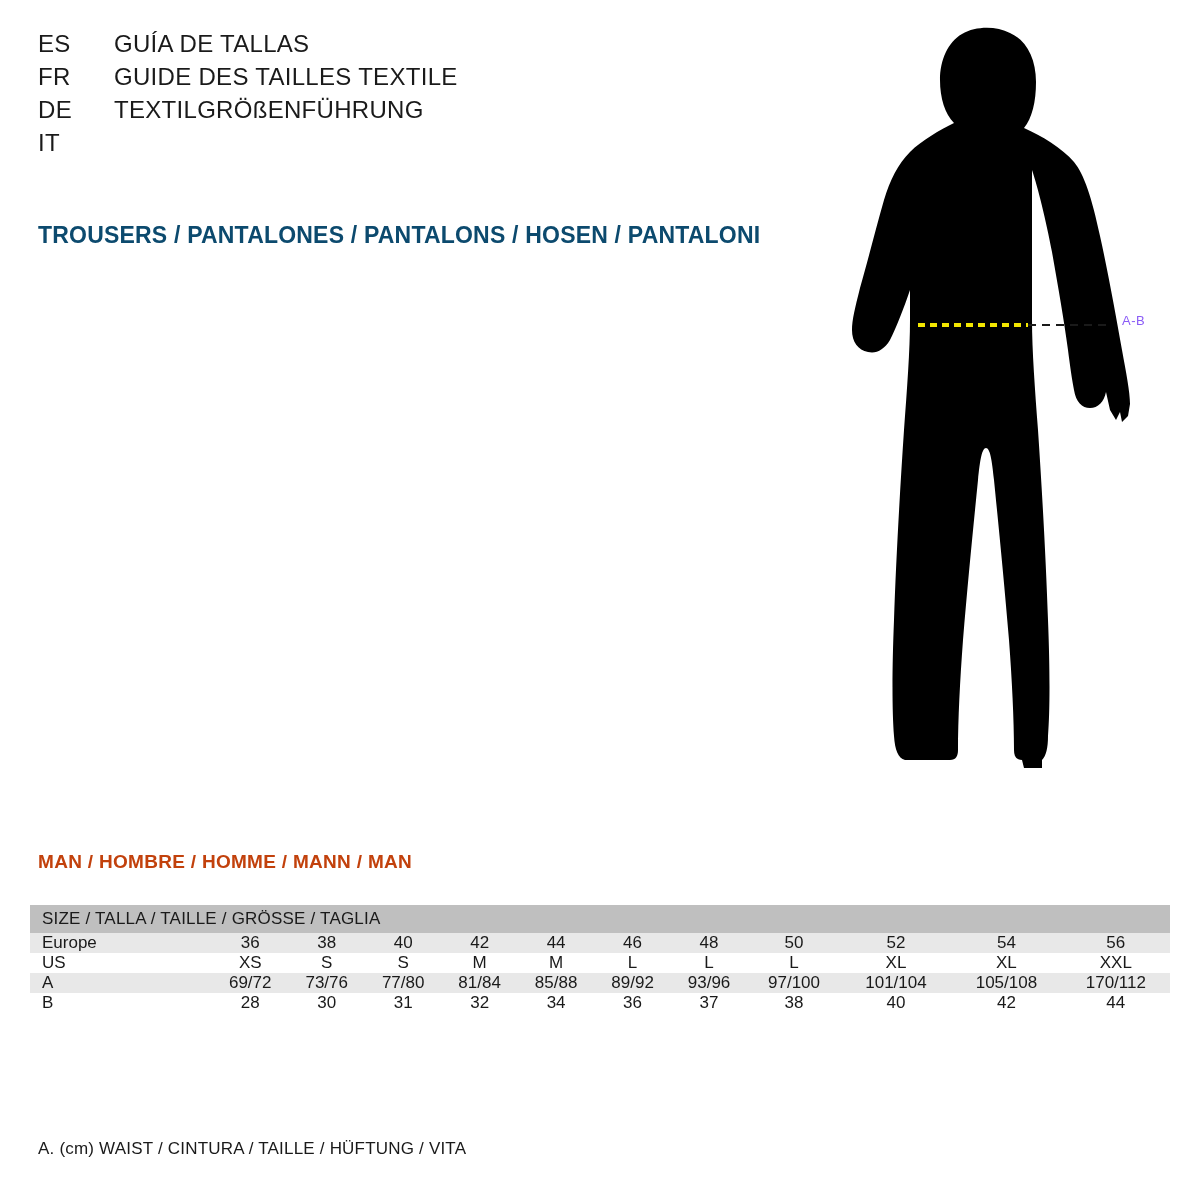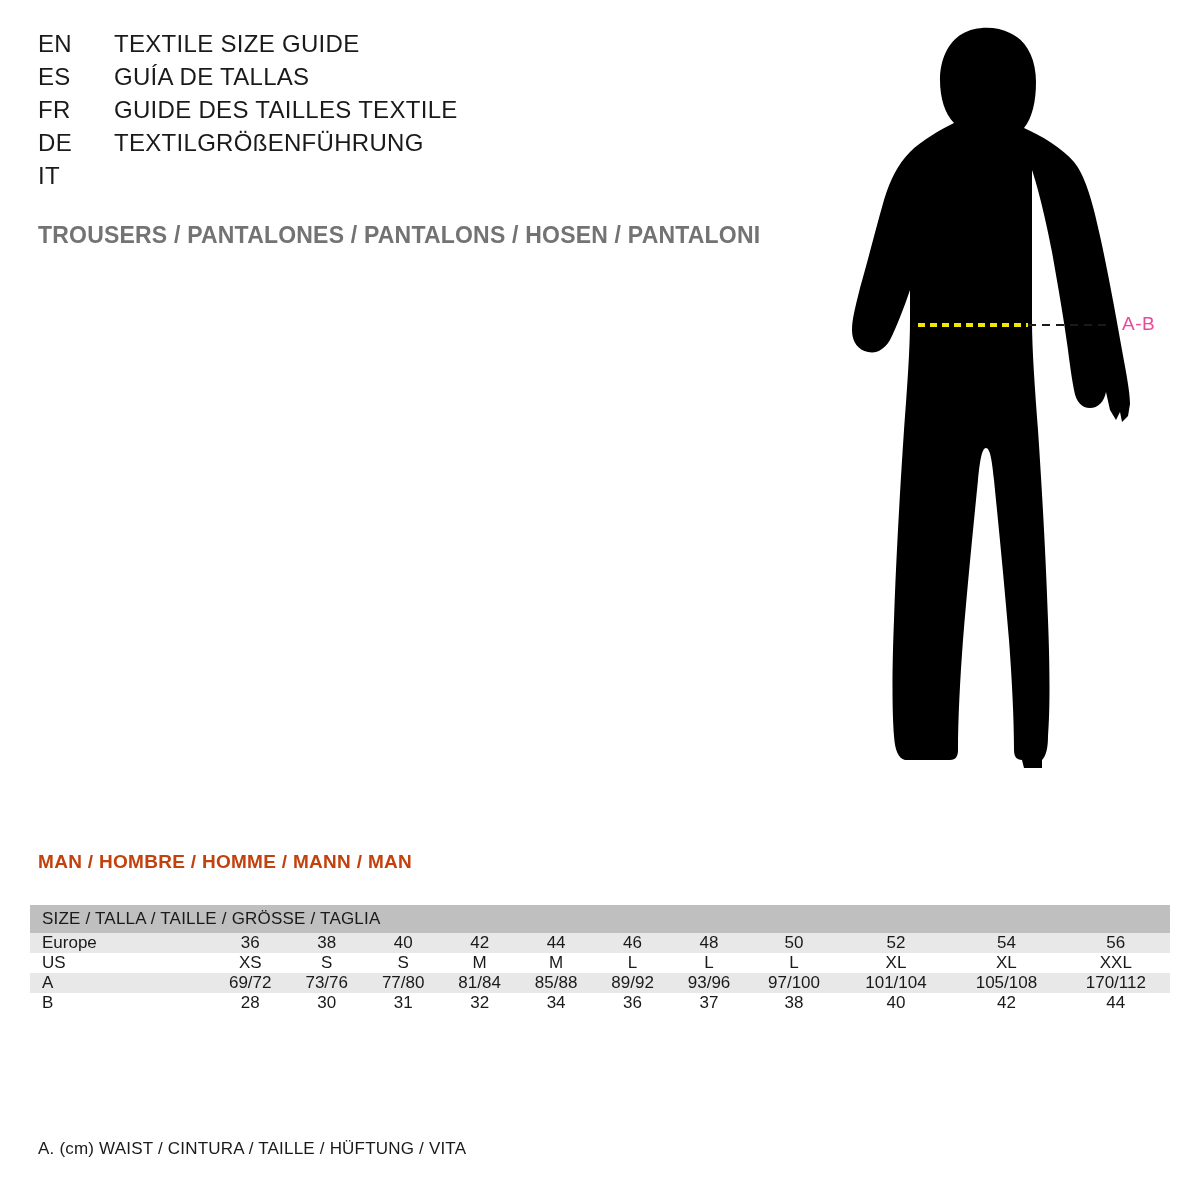--- a/index.html
+++ b/index.html
@@ -39,39 +39,39 @@
     letter-spacing: 0.3px;
     color: #1a1a1a;
   }
   .garment-title {
     position: absolute;
     left: 38px;
     top: 222px;
     font-size: 23px;
     font-weight: bold;
     letter-spacing: 0.2px;
-    color: #737373;
+    color: #0c4a6e;
   }
 
   
   .figure-wrap {
     position: absolute;
     left: 810px;
     top: 20px;
     width: 380px;
     height: 790px;
   }
   .figure-svg { display: block; }
 
   .ab-label {
     position: absolute;
     left: 1122px;
     top: 313px;
-    font-size: 19px;
-    color: #ec4899;
+    font-size: 13px;
+    color: #8b5cf6;
     letter-spacing: 0.5px;
   }
 
   
   .section-title {
     position: absolute;
     left: 38px;
     top: 851px;
     font-size: 19px;
     font-weight: bold;
@@ -119,24 +119,20 @@
     line-height: 30px;
     letter-spacing: 0.2px;
     color: #1a1a1a;
     margin-top: 24px;
   }
 </style>
 </head>
 <body>
 
 <div class="lang-block">
-  <div class="lang-row">
-    <span class="lang-code">EN</span>
-    <span class="lang-text">TEXTILE SIZE GUIDE</span>
-  </div>
   <div class="lang-row">
     <span class="lang-code">ES</span>
     <span class="lang-text">GUÍA DE TALLAS</span>
   </div>
   <div class="lang-row">
     <span class="lang-code">FR</span>
     <span class="lang-text">GUIDE DES TAILLES TEXTILE</span>
   </div>
   <div class="lang-row">
     <span class="lang-code">DE</span>

